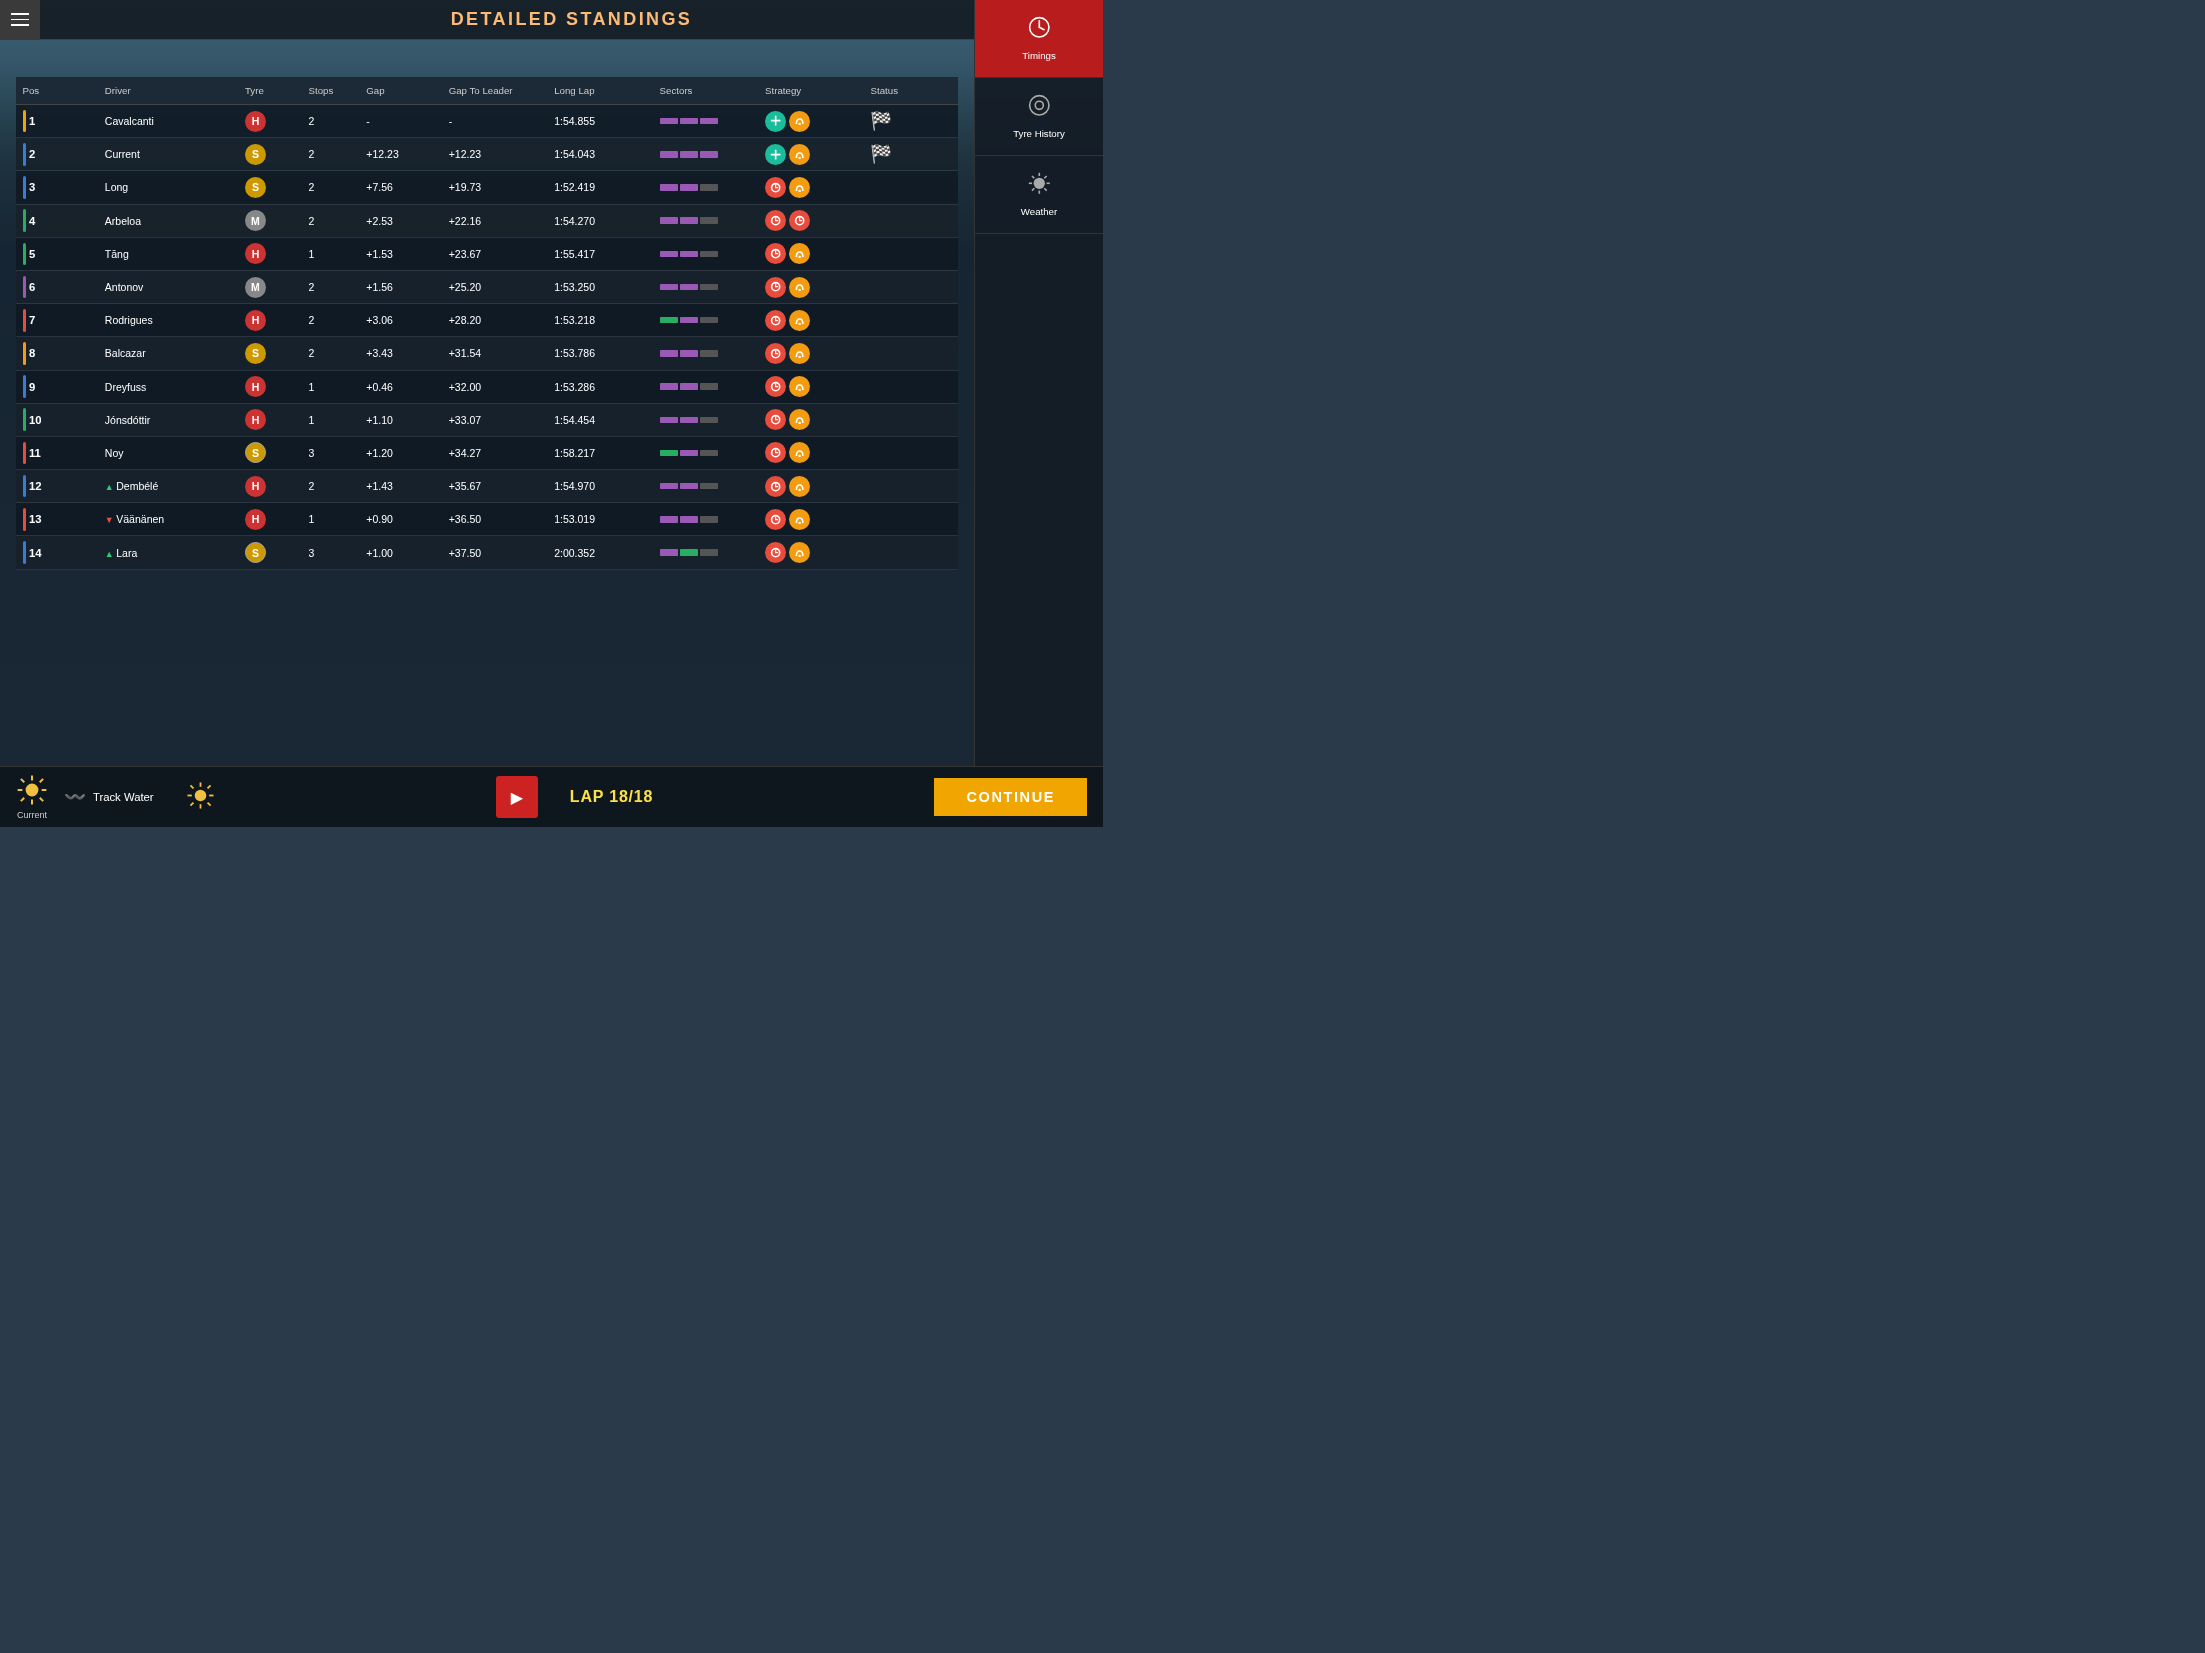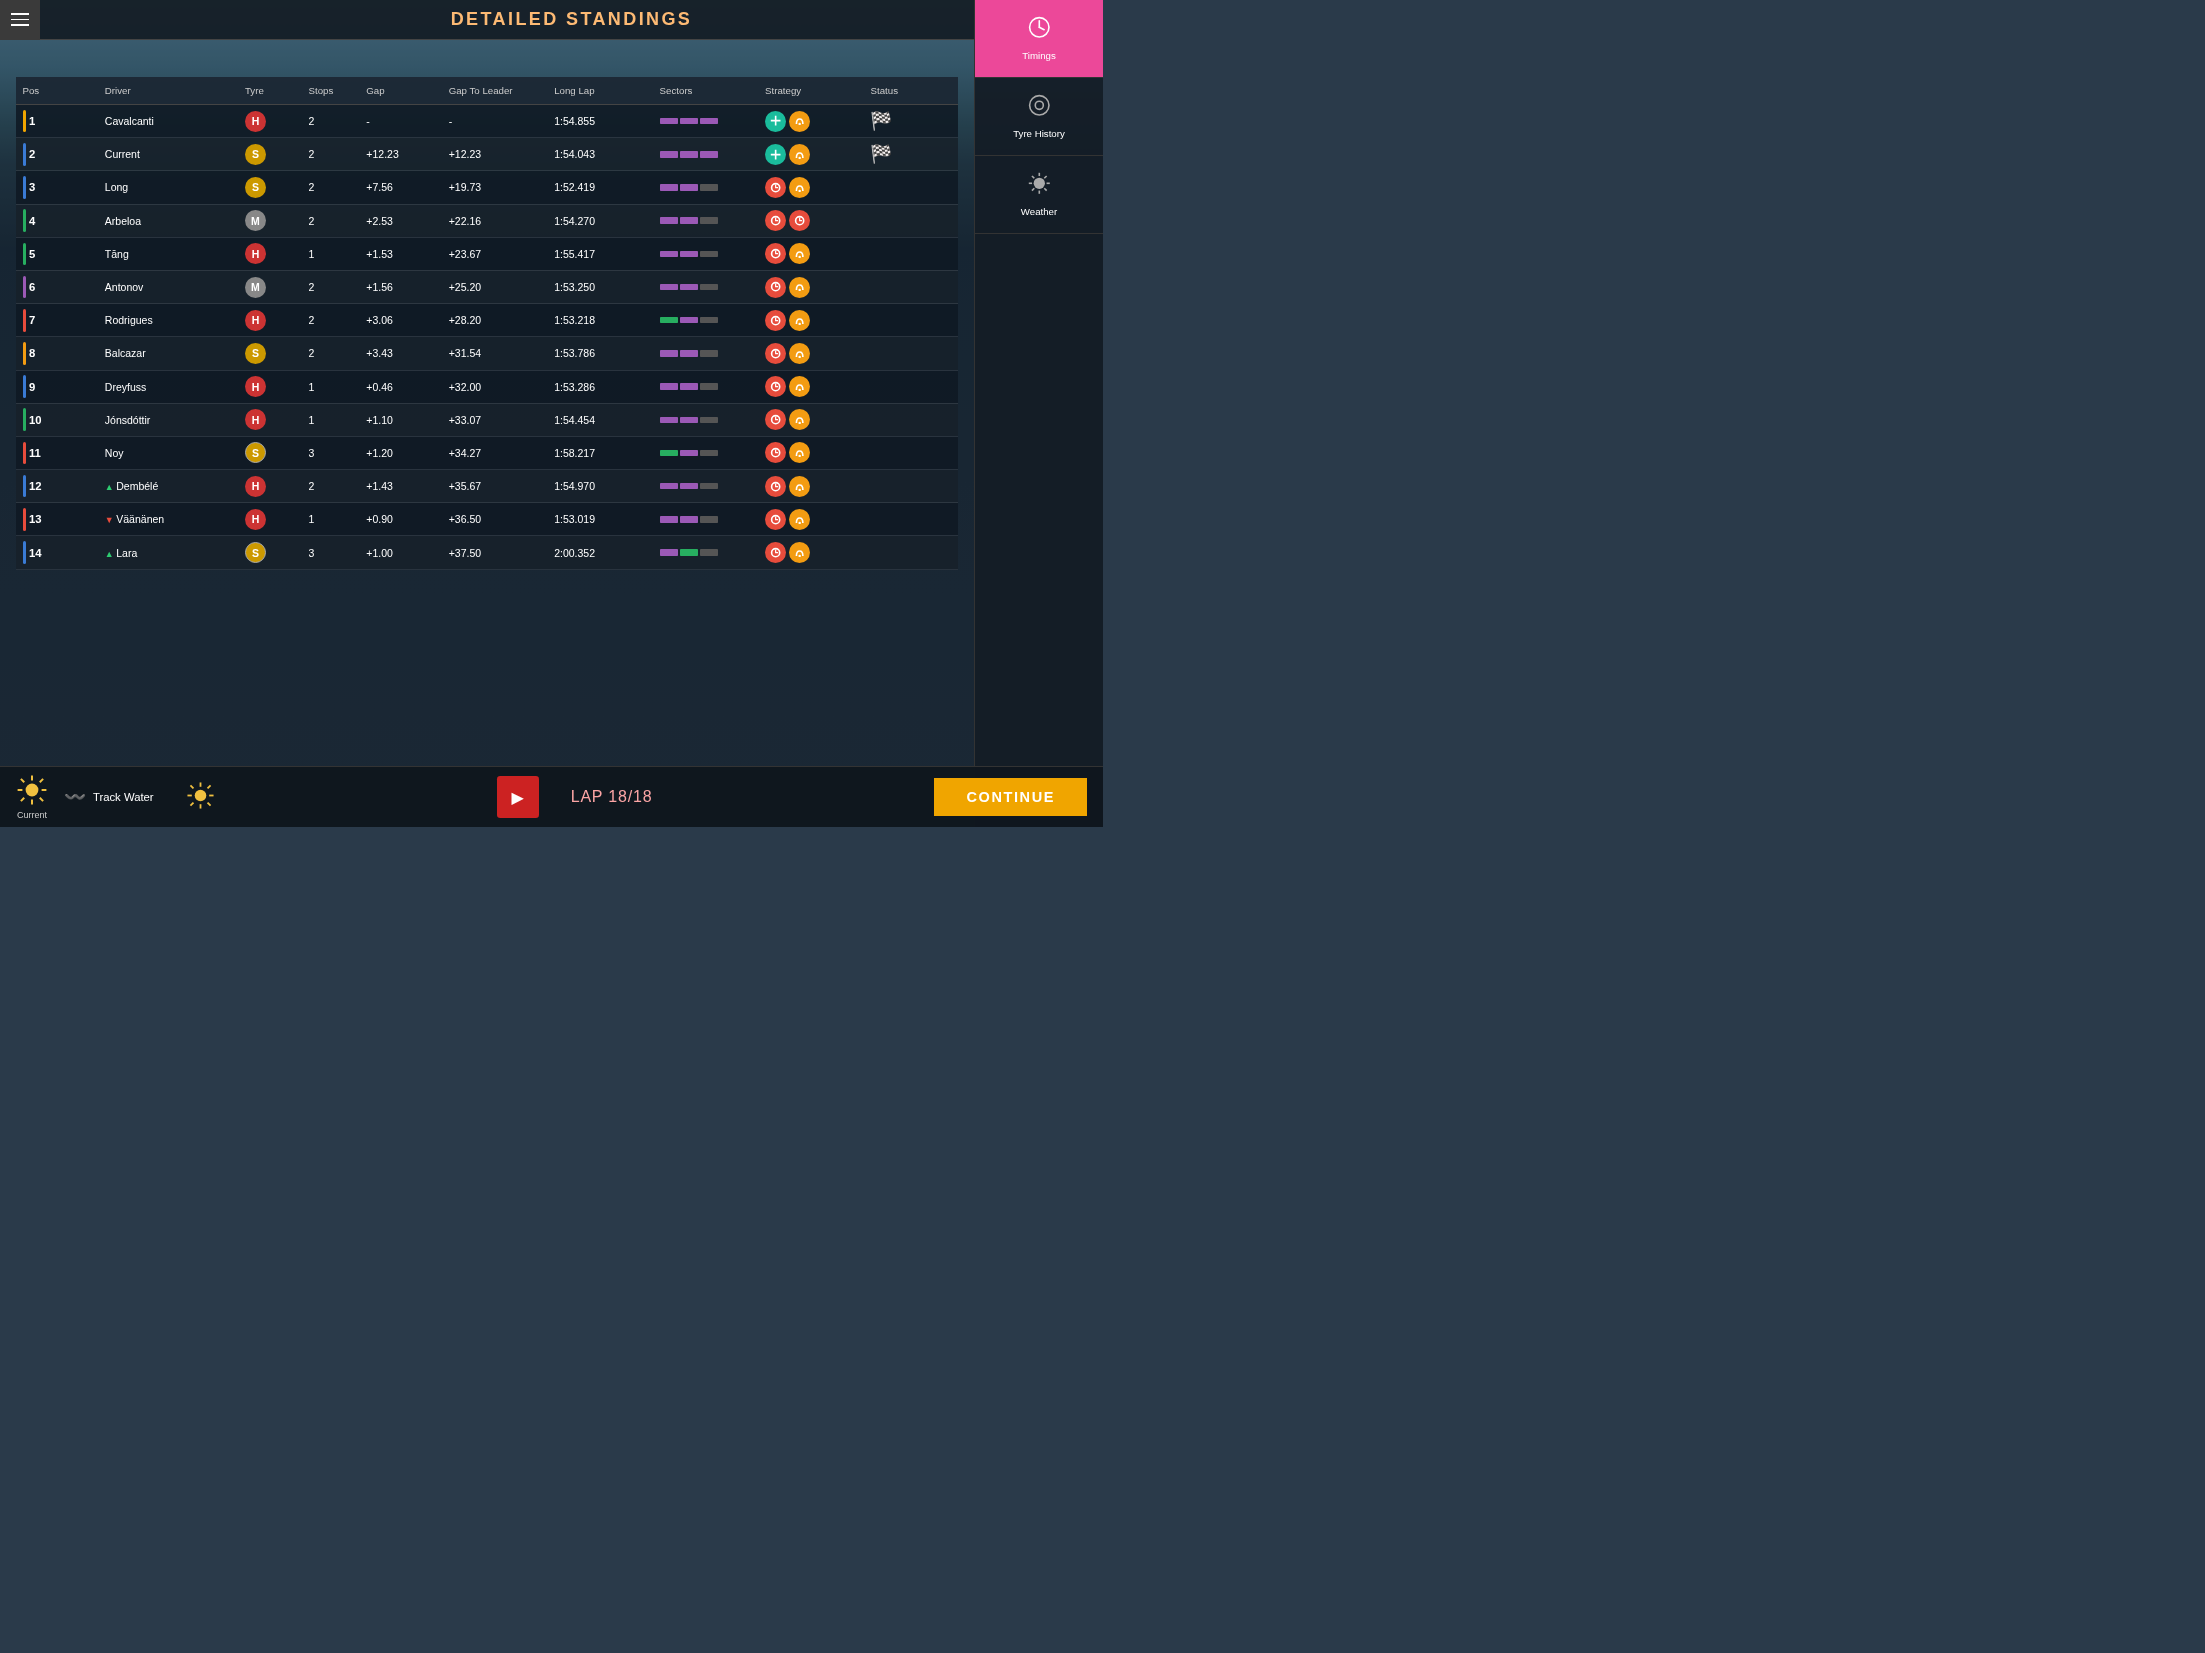--- a/index.html
+++ b/index.html
@@ -209,21 +209,21 @@
       padding: 16px 8px;
       display: flex;
       flex-direction: column;
       align-items: center;
       gap: 6.5px;
       cursor: pointer;
       border-bottom: 0.8px solid #333;
     }
 
     .sidebar-item.active {
-      background: #ec4899;
+      background: #b91c1c;
       justify-content: center;
     }
 
     .sidebar-item-label {
       color: #fff;
       font-size: 9.7px;
       text-align: center;
     }
 
     .sidebar-icon {
@@ -275,23 +275,23 @@
       margin-left: auto;
     }
 
     .play-btn::after {
       content: '▶';
       color: #fff;
       font-size: 16px;
     }
 
     .lap-info {
-      color: #fca5a5;
+      color: #fde047;
       font-size: 16px;
-      font-weight: normal;
+      font-weight: bold;
       letter-spacing: 0.8px;
       margin-left: 16px;
     }
 
     .continue-btn {
       background: #f0a500;
       color: #fff;
       font-size: 14.5px;
       font-weight: bold;
       letter-spacing: 1.6px;

